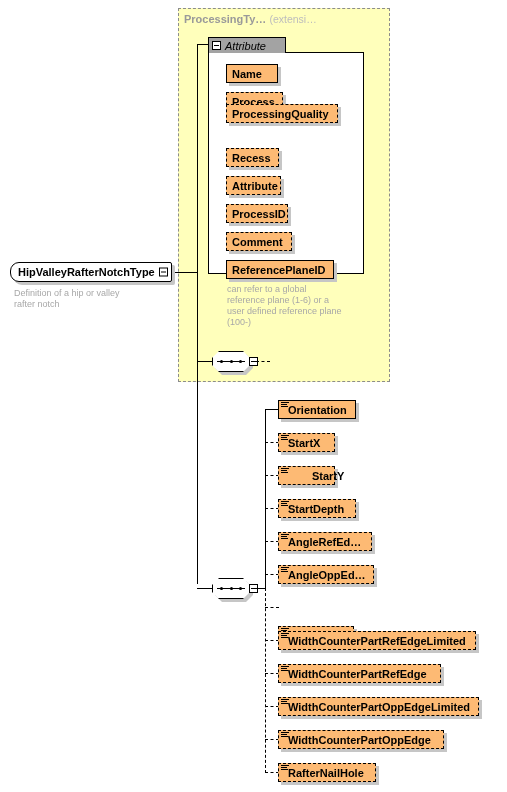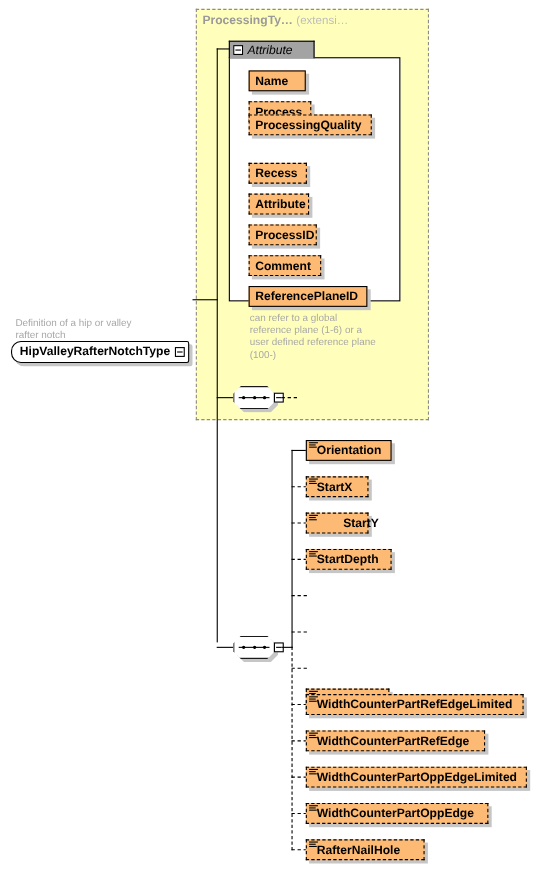--- a/index.html
+++ b/index.html
@@ -153,21 +153,20 @@
     border-radius: 9px 2px 2px 9px;
     background: #ffffff;
     display: flex;
     align-items: center;
     font-size: 11px;
     font-weight: bold;
     white-space: nowrap;
     box-shadow: 3px 3px 0 0 #c6c6c6;
     padding-left: 7px;
     padding-right: 4px;
-    margin-top: 48px;
   }
   .type-toggle {
     position: absolute;
     right: 3px;
     top: 50%;
     transform: translateY(-50%);
   }
 
   
   .doc-text {
@@ -382,22 +381,38 @@
   <div class="node elem optional" style="left:278px; top:499px; width:78px; height:19px;text-align:center;">
     <span class="elem-icon">
         <i></i>
         <i></i>
         <i></i>
       </span>
     <span class="label">StartDepth</span>
   </div>
 
   <div class="dash-h" style="left:265px; top:541px; width:14px;"></div>
+  <div class="node elem optional" style="left:278px; top:532px; width:94px; height:19px;">
+    <span class="elem-icon">
+        <i></i>
+        <i></i>
+        <i></i>
+      </span>
+    <span class="label">AngleRefEd…</span>
+  </div>
 
   <div class="dash-h" style="left:265px; top:574px; width:14px;"></div>
+  <div class="node elem optional" style="left:278px; top:565px; width:96px; height:19px;">
+    <span class="elem-icon">
+        <i></i>
+        <i></i>
+        <i></i>
+      </span>
+    <span class="label">AngleOppEd…</span>
+  </div>
 
   <div class="dash-h" style="left:265px; top:607px; width:14px;"></div>
   <div class="node elem optional" style="left:278px; top:598px; width:76px; height:19px;margin-top:28px;">
     <span class="elem-icon">
         <i></i>
         <i></i>
         <i></i>
       </span>
     <span class="label">Inclination</span>
   </div>
@@ -436,21 +451,21 @@
   <div class="node elem optional" style="left:278px; top:730px; width:166px; height:19px;">
     <span class="elem-icon">
         <i></i>
         <i></i>
         <i></i>
       </span>
     <span class="label">WidthCounterPartOppEdge</span>
   </div>
 
   <div class="dash-h" style="left:265px; top:772px; width:14px;"></div>
-  <div class="node elem optional" style="left:278px; top:763px; width:108px; height:19px;">
+  <div class="node elem optional" style="left:278px; top:763px; width:98px; height:19px;">
     <span class="elem-icon">
         <i></i>
         <i></i>
         <i></i>
       </span>
     <span class="label">RafterNailHole</span>
   </div>
 
 </div>
 

